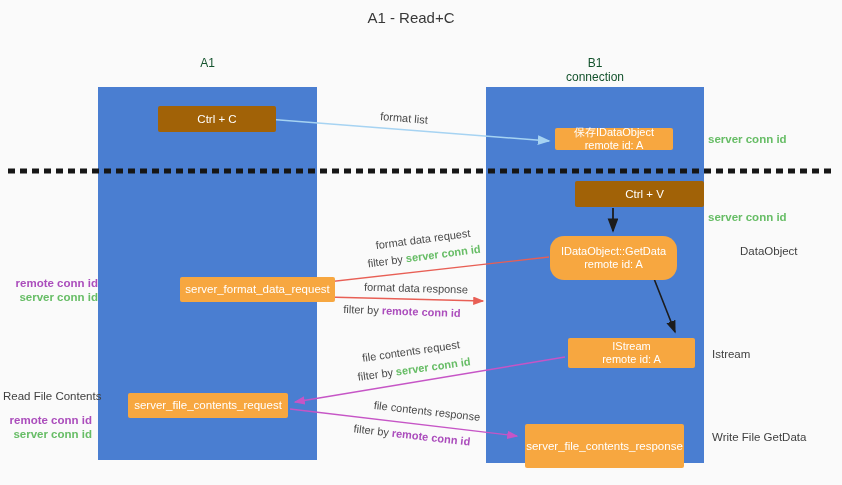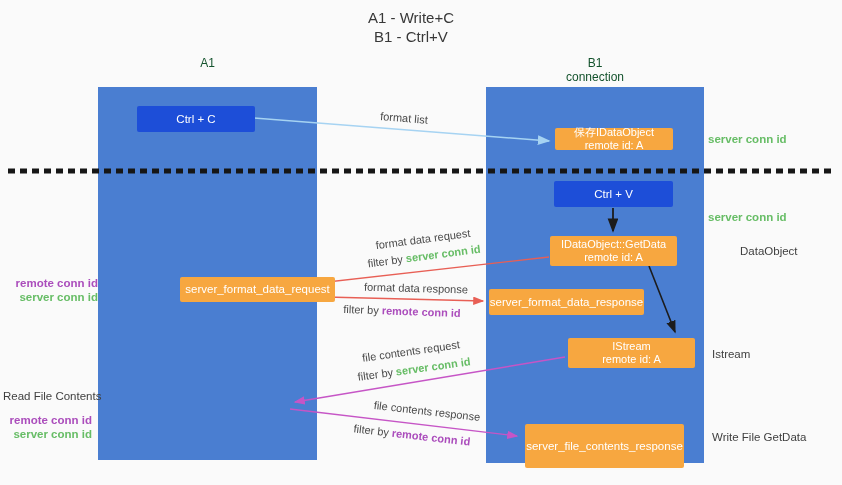--- a/index.html
+++ b/index.html
@@ -9,38 +9,37 @@
   }
   .title{position:absolute;top:8px;left:311px;width:200px;text-align:center;
          font-size:15px;line-height:19px;color:#383838;}
   .colhead{position:absolute;top:56px;text-align:center;font-size:12px;line-height:14px;color:#14532d;}
   .lifeline{position:absolute;top:87px;background:#4a7ed1;}
   .overlay{position:absolute;left:0;top:0;}
   .box{position:absolute;display:flex;flex-direction:column;align-items:center;justify-content:center;
        text-align:center;color:#fff;font-size:11px;line-height:13px;border-radius:2px;}
   .box.single{font-size:11.5px;}
   .orange{background:#f7a740;}
-  .green{background:#1d4ed8;}
+  .green{background:#a16207;margin-left:21px;}
   .alabel{position:absolute;font-size:11px;color:#4a4a4a;white-space:nowrap;}
   .rot{transform-origin:center;}
   .g{color:#67bd66;font-weight:bold;}
   .p{color:#ab4dbc;font-weight:bold;}
   .fb{margin-right:3px;}
   .side{position:absolute;font-size:11.5px;white-space:nowrap;color:#3f3f3f;}
   .side.g{color:#67bd66;}
   .lblock{position:absolute;left:0;text-align:right;font-size:11.5px;font-weight:bold;line-height:13.5px;white-space:nowrap;}
 </style>
 </head>
 <body>
 
 <div class="stage">
 
   <div class="title">
-    <div>A1 - Write+C</div>
-    <div>B1 - Ctrl+V</div>
+    <div>A1 - Read+C</div>
   </div>
 
   <div class="colhead" style="left:98px;width:219px;">
     <div>A1</div>
   </div>
   <div class="colhead" style="left:486px;width:218px;">
     <div>B1</div>
     <div>connection</div>
   </div>
 
@@ -74,42 +73,42 @@
 
   <div class="box green single" style="left:137px;top:106px;width:118px;height:26px;">
     <div>Ctrl + C</div>
   </div>
 
   <div class="box orange" style="left:555px;top:128px;width:118px;height:22px;">
     <div>保存IDataObject</div>
     <div>remote id: A</div>
   </div>
 
-  <div class="box green single" style="left:554px;top:181px;width:119px;height:26px;">
+  <div class="box green single" style="left:554px;top:181px;width:119px;height:26px;padding-left:10px;">
     <div>Ctrl + V</div>
   </div>
 
-  <div class="box orange" style="left:550px;top:236px;width:127px;height:30px;">
+  <div class="box orange" style="left:550px;top:236px;width:127px;height:44px;border-radius:14px;">
     <div>IDataObject::GetData</div>
     <div>remote id: A</div>
   </div>
 
   <div class="box orange single" style="left:138px;top:277px;width:155px;height:25px;margin-left:42px;">
     <div>server_format_data_request</div>
   </div>
 
-  <div class="box orange single" style="left:489px;top:289px;width:155px;height:26px;">
-    <div>server_format_data_response</div>
-  </div>
 
   <div class="box orange" style="left:568px;top:338px;width:127px;height:30px;">
     <div>IStream</div>
     <div>remote id: A</div>
   </div>
 
+  <div class="box orange single" style="left:128px;top:393px;width:160px;height:25px;">
+    <div>server_file_contents_request</div>
+  </div>
 
   <div class="box orange single" style="left:525px;top:424px;width:159px;height:44px;">
     <div>server_file_contents_response</div>
   </div>
 
   <div class="alabel rot" style="left:404px;top:118px;transform:translate(-50%,-50%) rotate(4.5deg);">format list</div>
 
   <div class="alabel rot" style="left:423px;top:239px;transform:translate(-50%,-50%) rotate(-7.5deg);">format data request</div>
   <div class="alabel rot" style="left:424px;top:256px;transform:translate(-50%,-50%) rotate(-7.5deg);">
     <span class="fb">filter by</span><span class="g">server conn id</span>

